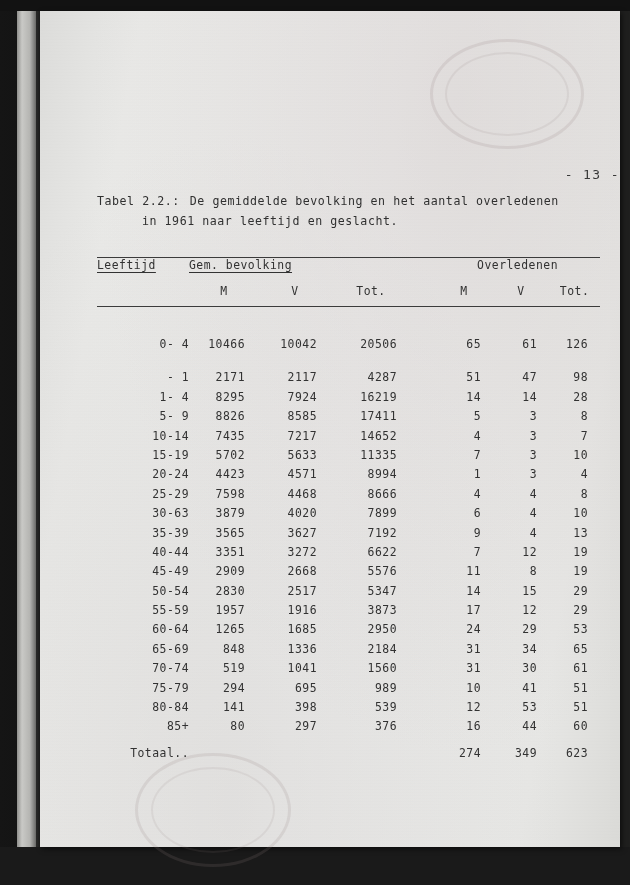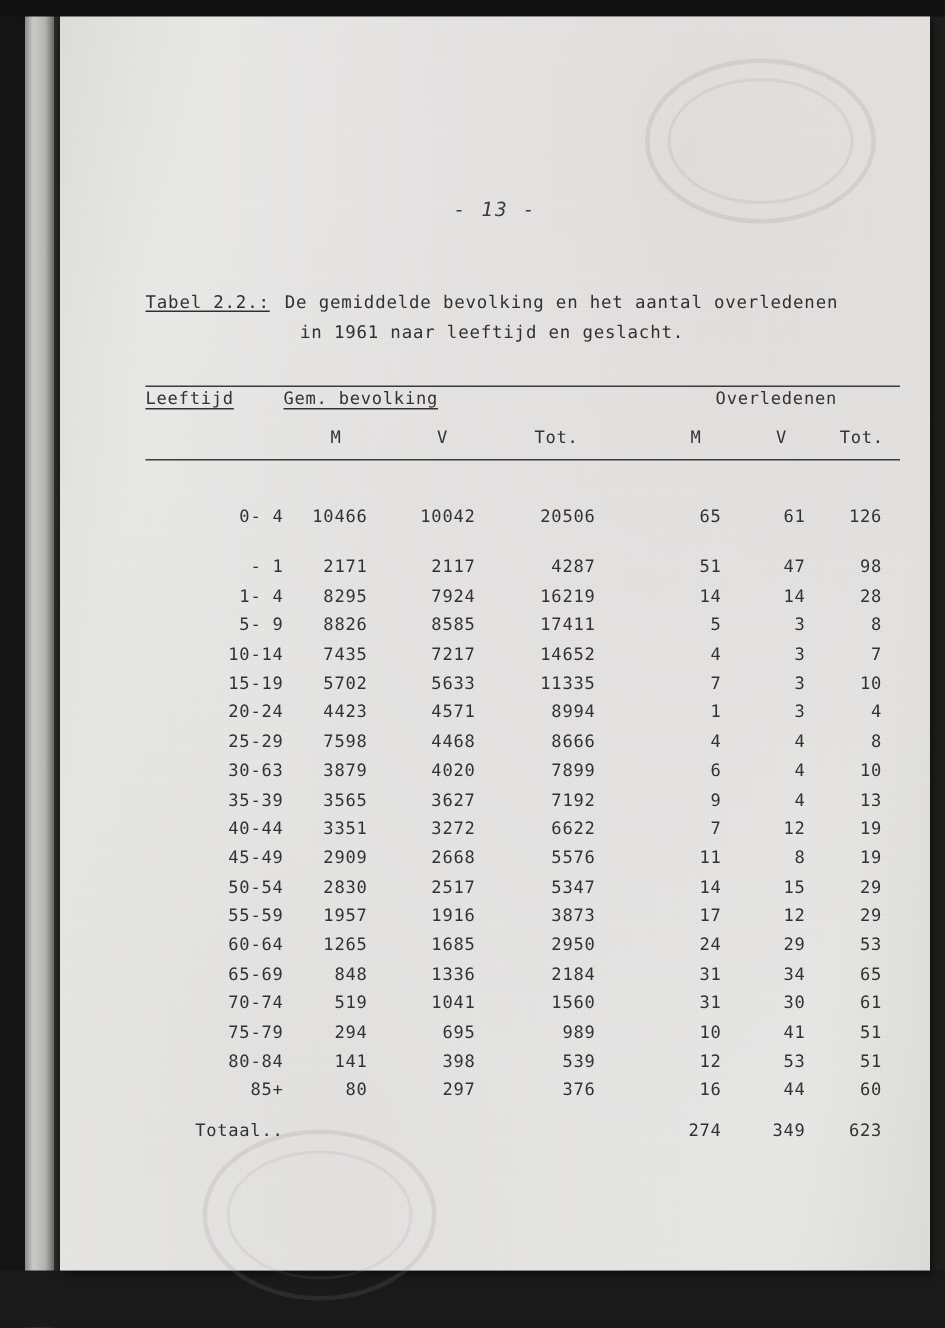--- a/index.html
+++ b/index.html
@@ -94,49 +94,47 @@
   .content {
     position: absolute;
     inset: 0;
     color: #2d2d2d;
   }
 
   
   .page-number {
     position: absolute;
     left: 0; right: 0;
-    top: 122px;
-    text-align: center;
+    top: 156px;
+    text-align: right;
     font-size: 13px;
     letter-spacing: 1.4px;
     color: #3a3a3a;
-    font-style: italic;
   }
 
   
   .caption {
     position: absolute;
     left: 57px;
     top: 180px;
     width: 500px;
     font-size: 11.6px;
     line-height: 20px;
     letter-spacing: 0.55px;
     color: #303030;
   }
   .caption-row { display: flex; }
   .caption-label {
-    text-decoration: underline;
     text-underline-offset: 2px;
     white-space: pre;
     flex: none;
   }
   .caption-text { white-space: pre; }
   .caption-line2 {
-    margin-left: 103px;
+    margin-left: 45px;
     white-space: pre;
   }
 
   
   .table-wrap {
     position: absolute;
     left: 57px;
     top: 246px;
     width: 503px;
     font-size: 11.4px;

